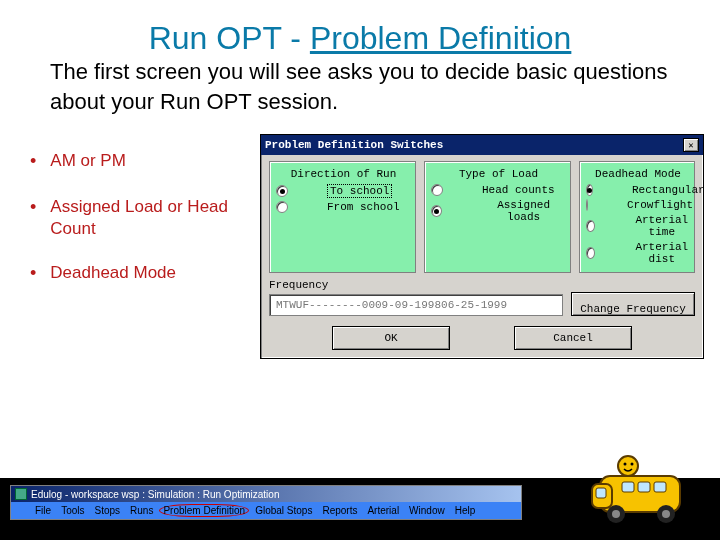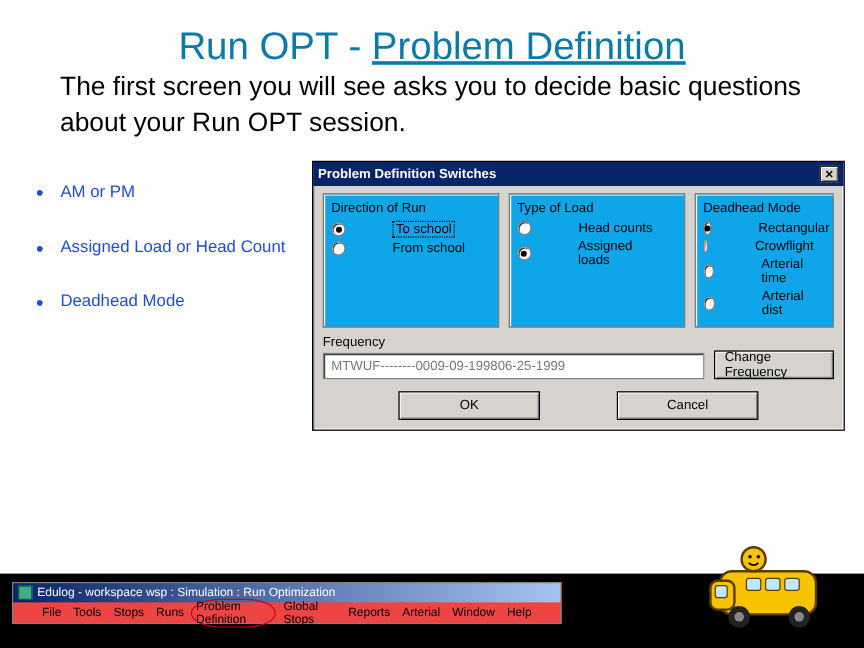--- a/index.html
+++ b/index.html
@@ -28,38 +28,38 @@
     display: flex;
     margin-top: 18px;
     padding: 0 10px 0 30px;
   }
   .bullets {
     width: 230px;
     padding-top: 16px;
   }
   .bullets li {
     list-style: none;
-    font-size: 14px;
-    color: #1d4ed8;
+    font-size: 17px;
+    color: #b91c1c;
     margin-bottom: 22px;
     display: flex;
     align-items: flex-start;
     line-height: 1.3;
   }
   .bullets li::before {
     content: "•";
     margin-right: 14px;
     font-size: 18px;
   }
   
   .dialog {
     flex: 1;
     border: 1px solid #000;
     background: #d6d3ce;
-    font-family: Liberation Sans, sans-serif;
+    font-family: Liberation Mono, monospace;
     font-size: 11px;
     color: #000;
     box-shadow: 1px 1px 0 #808080 inset, -1px -1px 0 #fff inset;
     margin-right: 6px;
   }
   .titlebar {
     background: #0a246a;
     color: #fff;
     font-weight: bold;
     height: 20px;
@@ -76,23 +76,24 @@
     font-size: 9px;
     display: flex; align-items: center; justify-content: center;
     font-weight: bold;
     color: #000;
   }
   .dlg-body { padding: 6px 8px 8px 8px; }
   .group-row { display: flex; gap: 8px; margin-bottom: 6px; }
   .group {
     border: 1px solid #808080;
     box-shadow: 1px 1px 0 #fff inset;
-    padding: 6px 16px 4px 6px;
+    padding: 6px 4px 4px 6px;
     position: relative;
-    background: #0ea5e9;
+    background: #86efac;
+    text-align: center;
   }
   .group-label {
     font-size: 11px;
     margin-bottom: 4px;
   }
   .g1 { flex: 1; }
   .g2 { flex: 1; }
   .g3 { width: 116px; }
   .radio-row {
     display: flex; align-items: center;
@@ -131,34 +132,34 @@
   }
   .btn {
     height: 24px;
     background: #d6d3ce;
     border: 1px solid #000;
     box-shadow: 1px 1px 0 #fff inset, -1px -1px 0 #808080 inset;
     font-size: 11px;
     display: flex; align-items: center; justify-content: center;
     padding: 0 8px;
   }
-  .change-freq-btn { width: 100px; }
+  .change-freq-btn { width: 124px; align-items: flex-end; }
   .okcancel-row {
     display: flex; justify-content: center; gap: 64px;
     margin-top: 10px;
   }
   .okcancel-row .btn { width: 118px; }
 
   
   .bottom-bar {
     position: absolute;
     left: 10px; bottom: 20px;
-    width: 458px;
+    width: 512px;
     border: 1px solid #808080;
-    background: #ef4444;
+    background: #3b82f6;
     font-family: Tahoma, Arial, sans-serif;
     font-size: 10px;
   }
   .bb-title {
     background: linear-gradient(90deg,#0a246a,#a6c3ef);
     color: #fff;
     height: 16px;
     display: flex; align-items: center;
     padding: 0 4px;
     gap: 4px;

